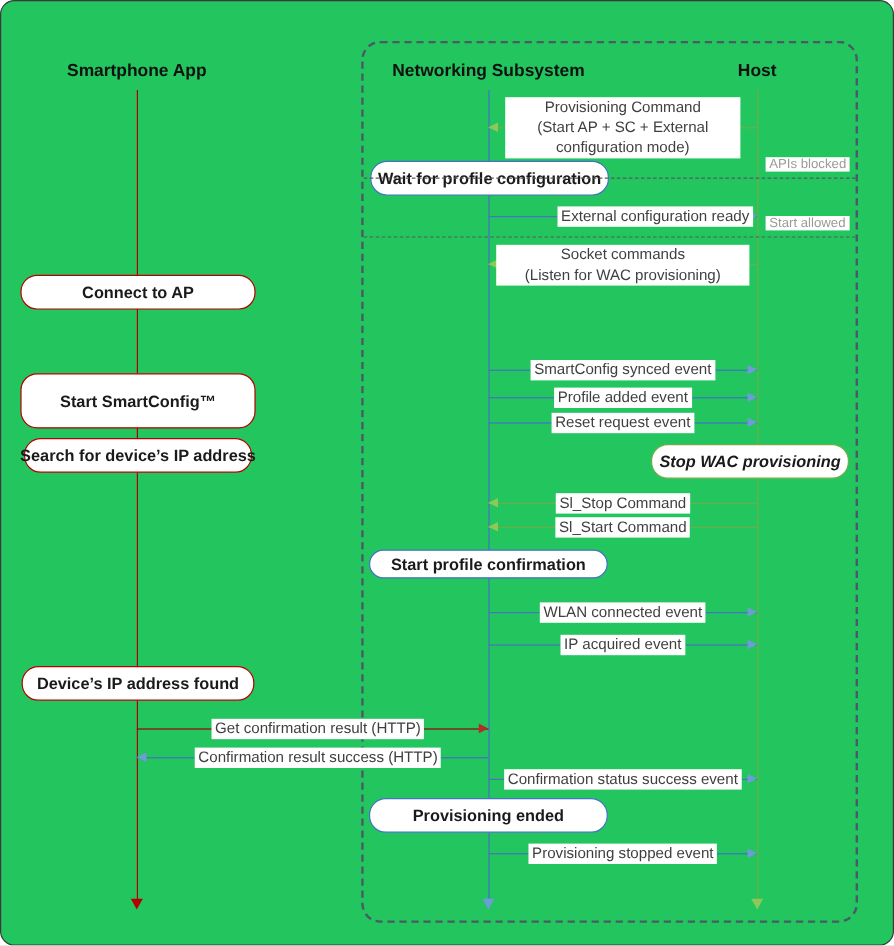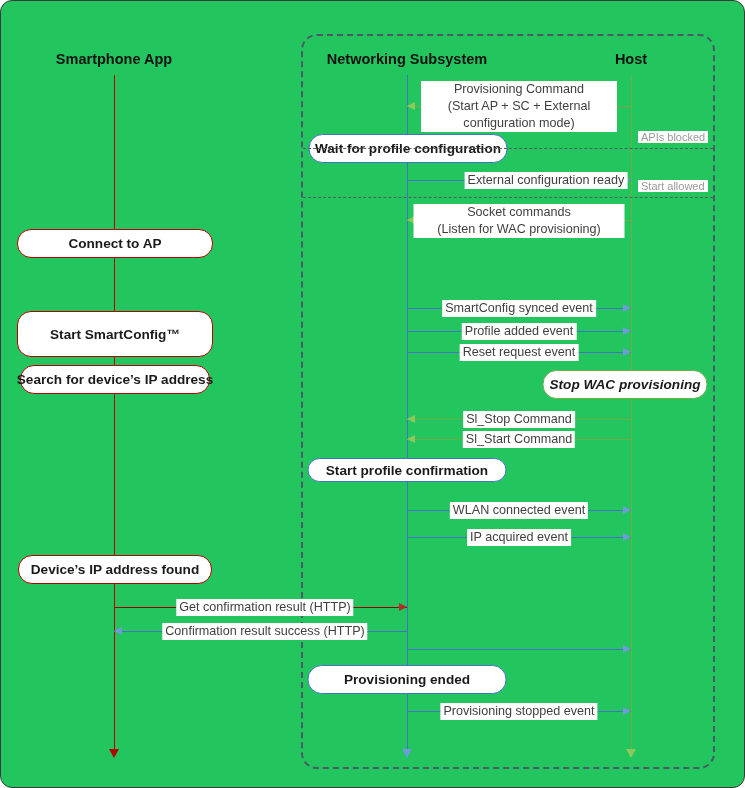--- a/index.html
+++ b/index.html
@@ -190,20 +190,21 @@
   <div class="abs msg red" style="left:113px;top:606px;width:293px;"></div>
   <div class="abs arrowhead right red" style="left:398px;top:601.5px;"></div>
   <div class="abs msg-label" style="left:264px;top:598px;text-align:right;">Get confirmation result (HTTP)</div>
 
   <div class="abs msg blue" style="left:113px;top:630px;width:293px;"></div>
   <div class="abs arrowhead left red" style="left:113px;top:625.5px;"></div>
   <div class="abs msg-label" style="left:264px;top:622px;">Confirmation result success (HTTP)</div>
 
   <div class="abs msg blue" style="left:406px;top:648px;width:224px;"></div>
   <div class="abs arrowhead right blue" style="left:622px;top:643.5px;"></div>
+  <div class="abs msg-label" style="left:518px;top:640px;">Confirmation status success event</div>
 
   <div class="abs action blue" style="left:406px;top:664px;width:199px;height:29px;">Provisioning ended</div>
 
   <div class="abs msg blue" style="left:406px;top:710px;width:224px;"></div>
   <div class="abs arrowhead right blue" style="left:622px;top:705.5px;"></div>
   <div class="abs msg-label" style="left:518px;top:702px;">Provisioning stopped event</div>
 
 </div>
 
 </body></html>

